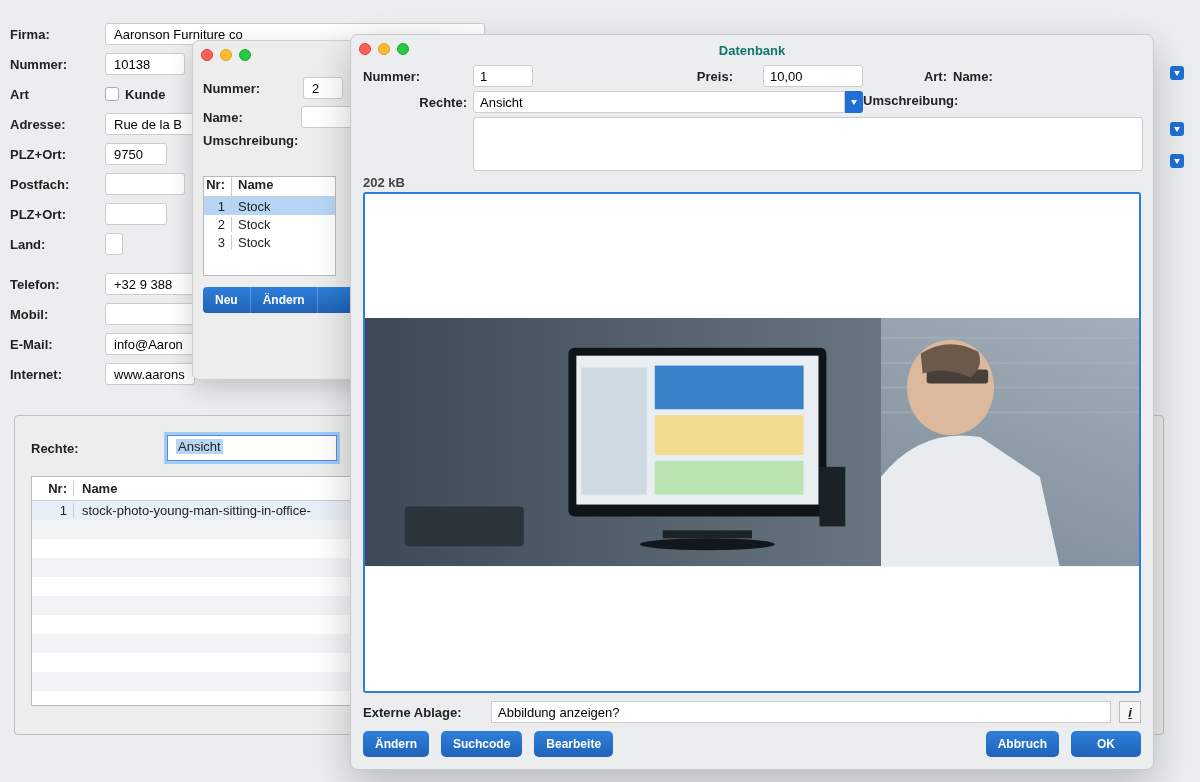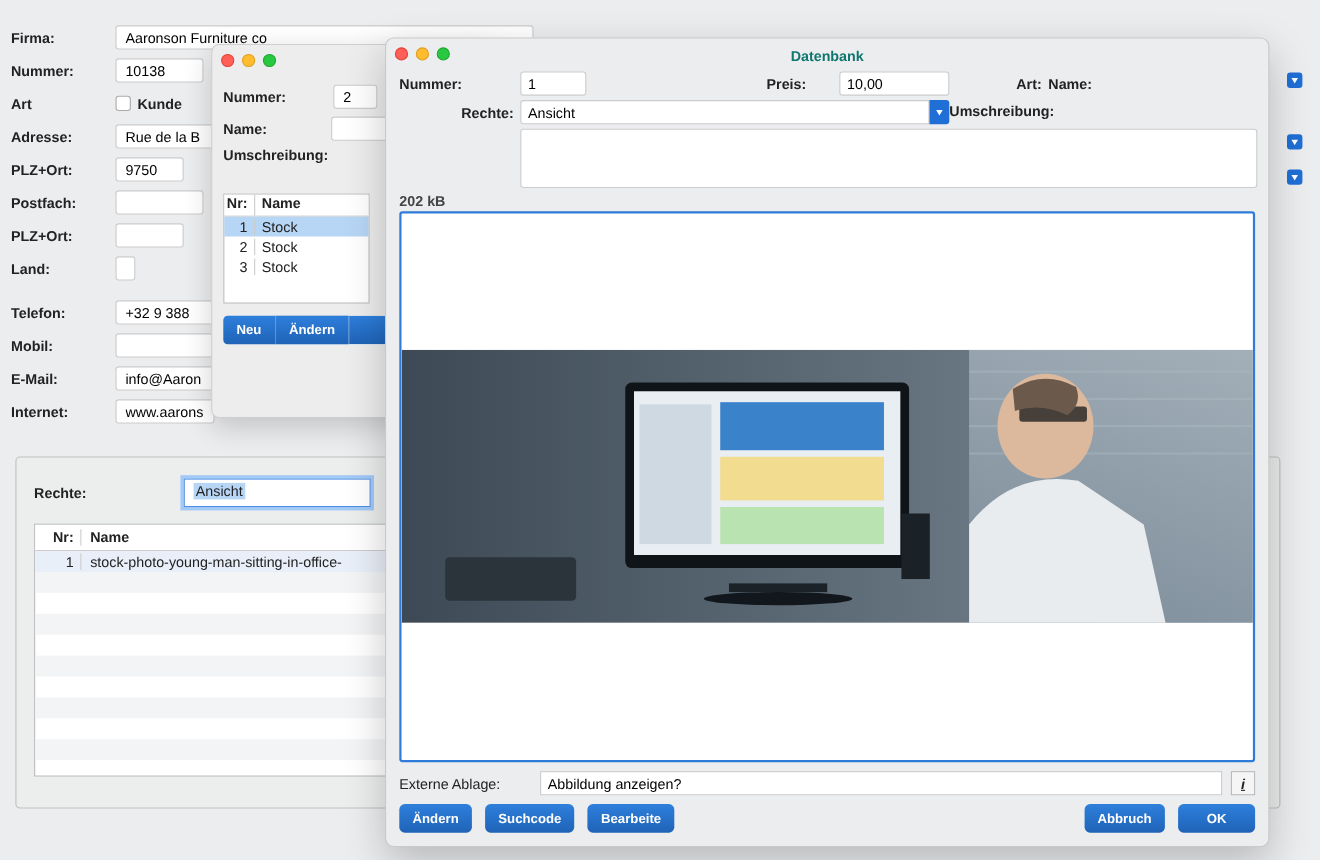--- a/index.html
+++ b/index.html
@@ -101,21 +101,21 @@
   .sel-wrap .dd{width:18px;background:#1f6fd6;border-radius:0 3px 3px 0;display:flex;align-items:center;justify-content:center;}
   .sel-wrap .dd::after{content:"";border-left:3px solid transparent;border-right:3px solid transparent;border-top:5px solid #fff;}
   .db-dialog .desc-area{ grid-column: 2 / span 3; background:#fff;border:1px solid #ccc;border-radius:3px;height:54px;}
   .filesize{font-weight:600; color:#444; margin-top:4px;}
   .preview{
     margin-top:2px; flex:1; border:2px solid #2f7bd9; border-radius:3px; background:#fff;
     display:flex; align-items:center; justify-content:center; overflow:hidden;
   }
   .preview svg{width:100%;height:auto;}
   .bottom-row{ display:flex; align-items:center; gap:8px; margin-top:8px;}
-  .bottom-row .blab{font-weight:400; width:120px;}
+  .bottom-row .blab{font-weight:700; width:120px;}
   .bottom-row .binp{flex:1; background:#fff;border:1px solid #ccc;height:22px;padding:2px 6px;font-size:13px;}
   .info-btn{width:22px;height:22px;border:1px solid #bbb;background:#f5f5f5;display:flex;align-items:center;justify-content:center;font-weight:bold;font-style:italic;text-decoration:underline;}
   .btn-row{ display:flex; gap:12px; margin-top:8px;}
   .btn-row .spacer{flex:1;}
 
   
   .float-drops{ position:absolute; left: 1170px; top: 66px; display:flex; flex-direction:column; gap: 18px;}
 
   
   .topright{ position:absolute; left: 870px; top: 32px; font-weight:600;}

